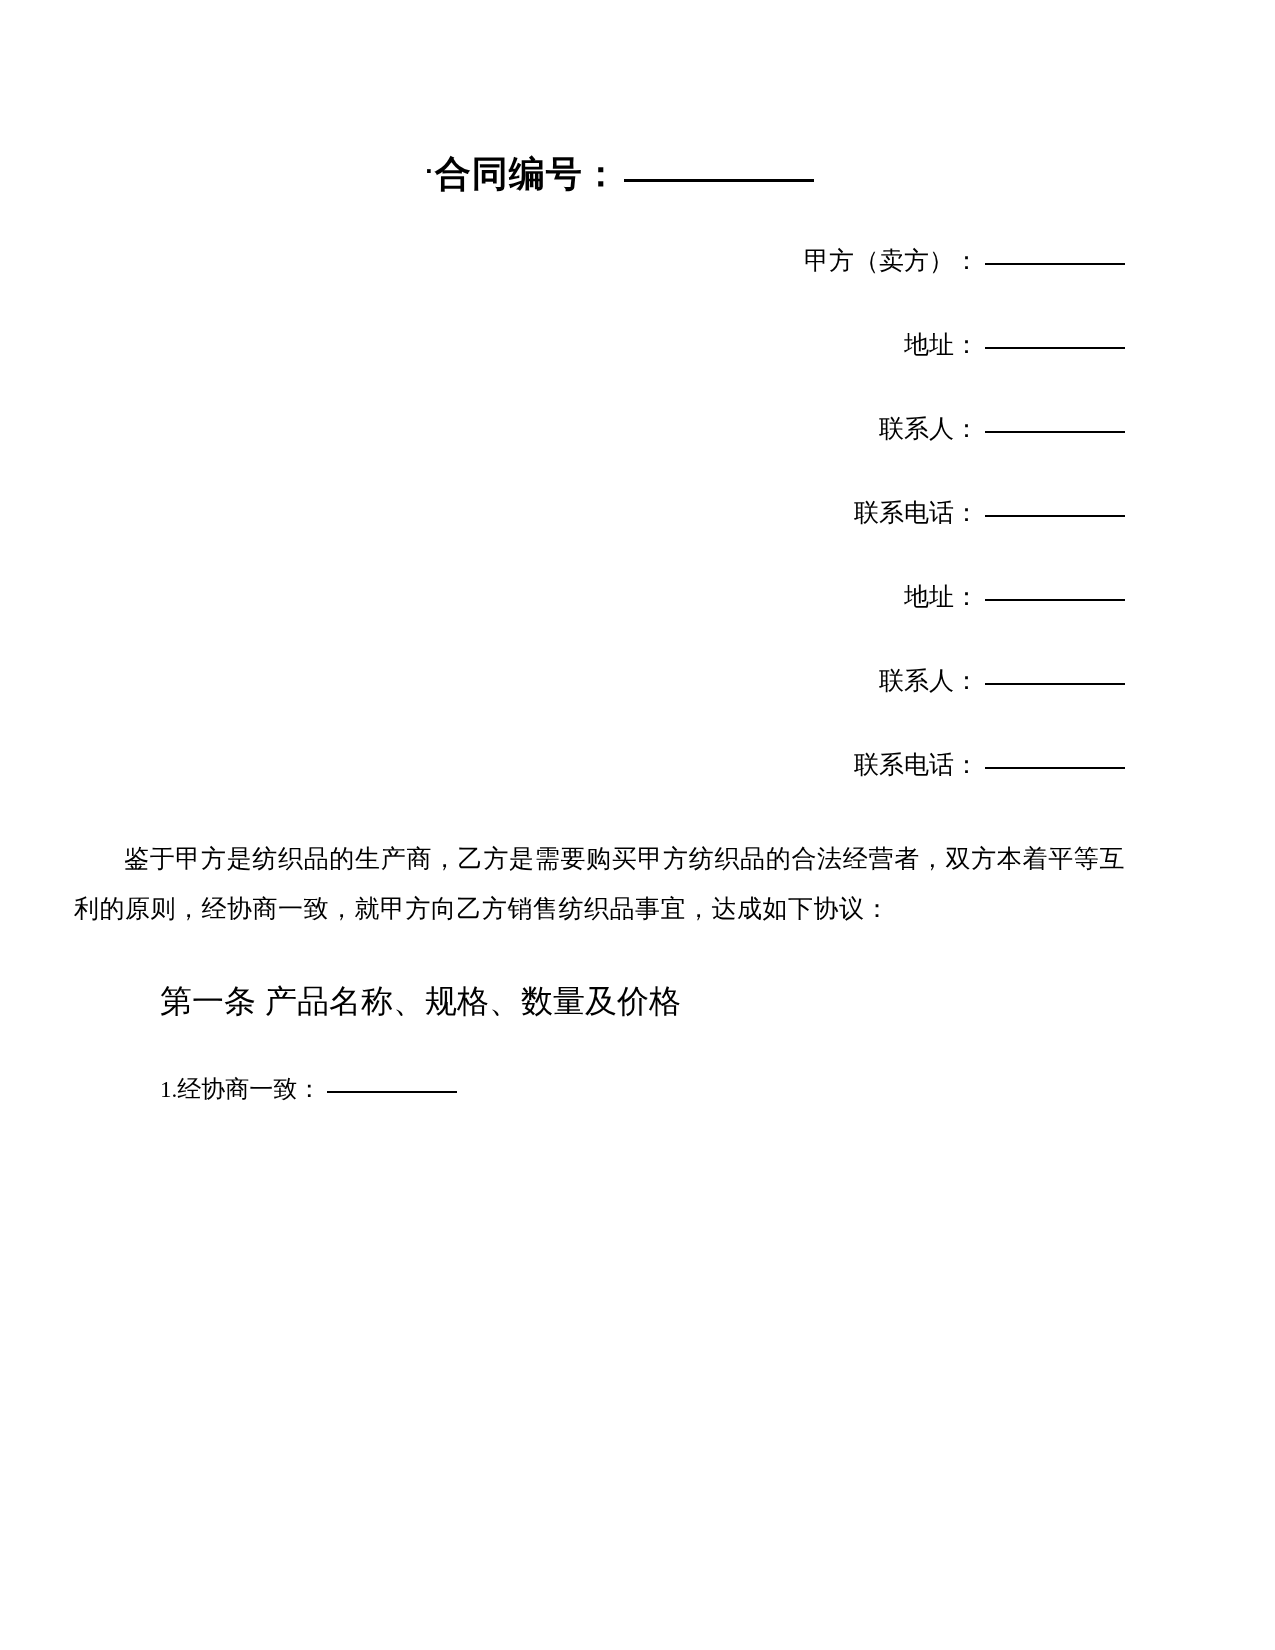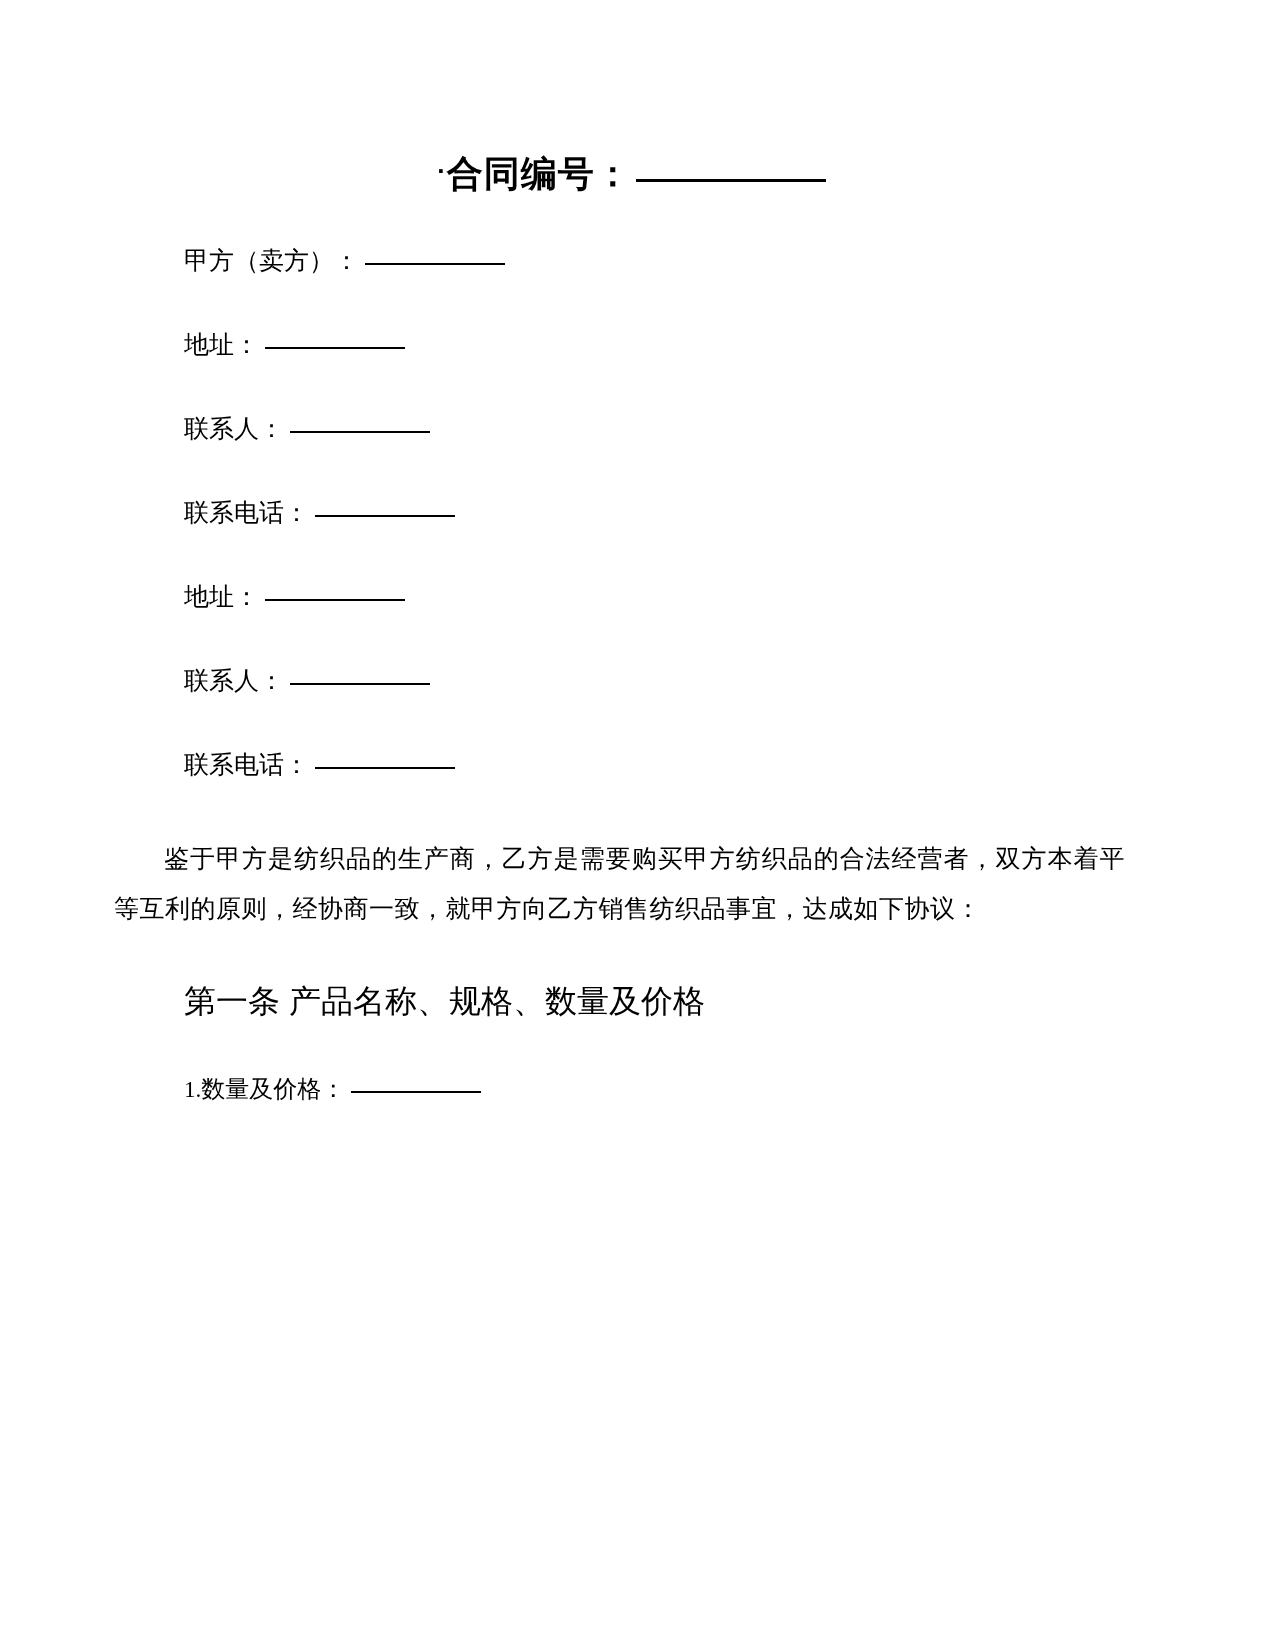--- a/index.html
+++ b/index.html
@@ -13,21 +13,21 @@
     height: 1650px;
     font-family: "Liberation Sans", "DejaVu Sans", sans-serif;
     color: #000000;
     position: relative;
     overflow: hidden;
   }
   .page {
     box-sizing: border-box;
     width: 1275px;
     height: 1251px;
-    padding: 120px 150px 0 98px;
+    padding: 120px 150px 0 74px;
   }
   .doc-title {
     font-size: 36px;
     font-weight: bold;
     text-align: center;
     letter-spacing: 1px;
     margin: 30px 0 0 0;
     padding-left: 40px;
     white-space: nowrap;
   }
@@ -40,32 +40,33 @@
   }
   .field-list {
     margin-top: 46px;
   }
   .field-row {
     font-size: 25px;
     line-height: 1.2;
     margin: 0 0 54px 0;
     padding-left: 86px;
     white-space: nowrap;
+    text-align: right;
   }
   .blank-field {
     display: inline-block;
     border-bottom: 2px solid #000;
     width: 140px;
     vertical-align: 4px;
     margin-left: 6px;
   }
   .para {
     font-size: 25px;
     line-height: 2.0;
-    margin: 0 0 12px 16px;
+    margin: 0 0 12px 0;
     text-indent: 2em;
     text-align: justify;
     letter-spacing: 0.5px;
   }
   .clause-heading {
     font-size: 32px;
     line-height: 1.4;
     margin: 46px 0 0 0;
     padding-left: 86px;
     white-space: nowrap;
@@ -133,16 +134,16 @@
       <span>联系电话：</span><span class="blank-field"></span>
     </div>
 
   </div>
 
   <p class="para">鉴于甲方是纺织品的生产商，乙方是需要购买甲方纺织品的合法经营者，双方本着平等互利的原则，经协商一致，就甲方向乙方销售纺织品事宜，达成如下协议：</p>
 
   <div class="clause-heading">第一条 产品名称、规格、数量及价格</div>
 
   <div class="item-row">
-    <span class="num">1.</span><span>数量及价格：</span><span class="blank-item"></span>
+    <span class="num">1.</span><span>经协商一致：</span><span class="blank-item"></span>
   </div>
 
 </div>
 
 </body></html>

